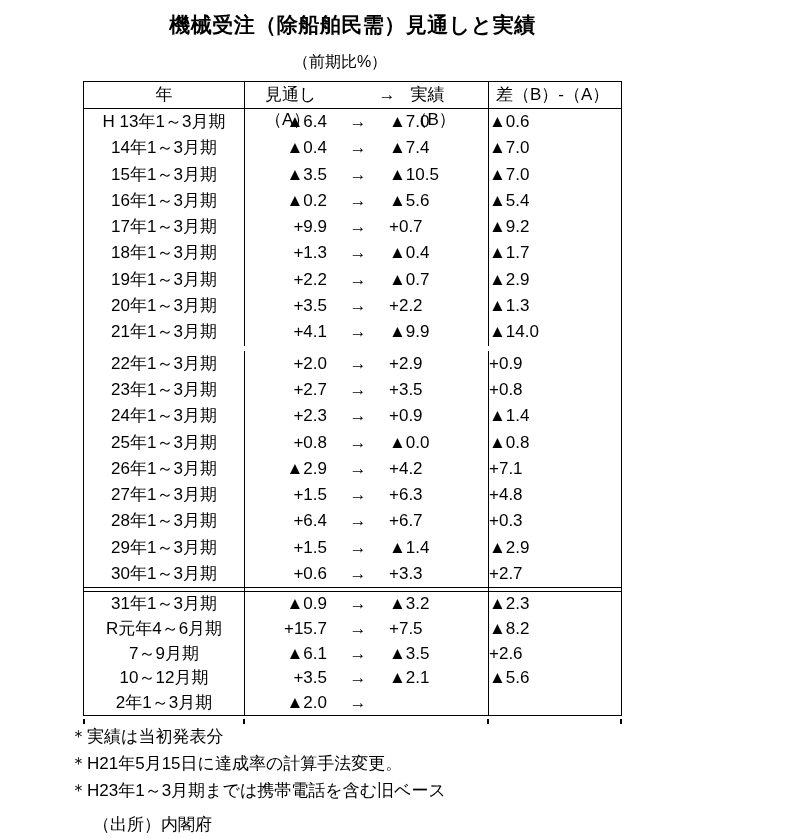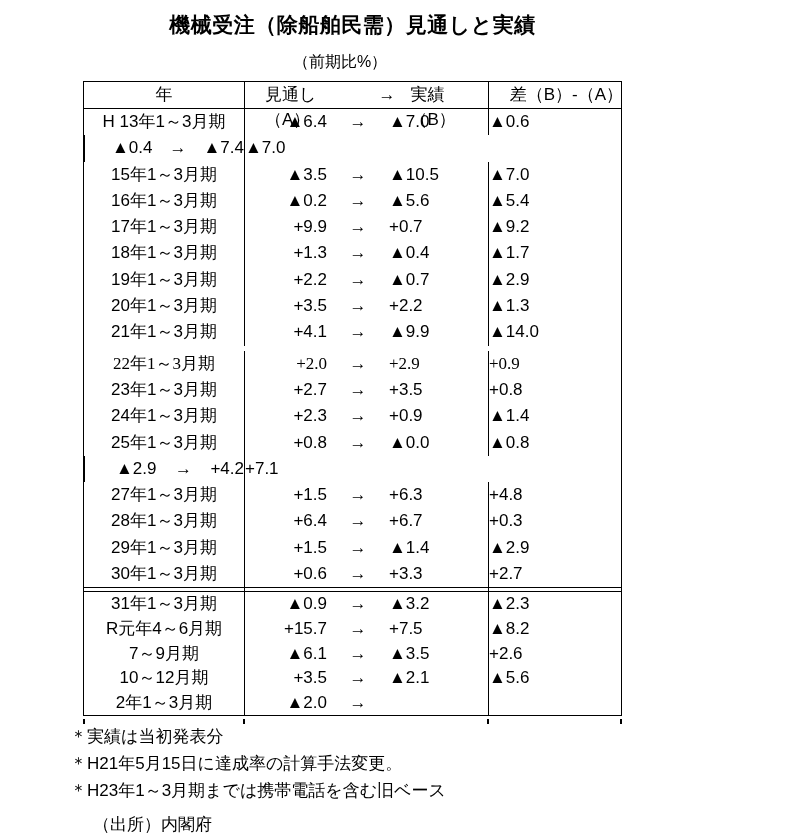--- a/index.html
+++ b/index.html
@@ -48,26 +48,26 @@
   .thead {
     height: 27px;
     line-height: 25px;
     border-bottom: 1.6px solid #000;
   }
   .c-year { text-align: center; }
   .c-mid { display: flex; border-left: 1.5px solid #000; }
   .c-diff { border-left: 1.5px solid #000; padding-right: 42px; }
   .h-mid { padding-left: 20px; }
   .h-arrow { margin: 0 15px 0 19px; }
-  .h-diff { text-align: right; padding-left: 0; padding-right: 0; }
+  .h-diff { text-align: left; padding-left: 7px; padding-right: 0; }
   .c-fc { width: 82px; text-align: right; }
   .c-ar { width: 62px; text-align: center; }
   .c-ac { flex: 1; text-align: left; }
   .r1 { height: 26.3px; line-height: 26.3px; }
-  .r1.gap-before { height: 31.3px; padding-top: 5px; font-family: Liberation Serif, serif; }
+  .r1.gap-before { height: 31.3px; padding-top: 5px; }
   .r2 { height: 24.6px; line-height: 24.6px; }
   .double-sep {
     height: 5px;
     border-top: 1.5px solid #000;
     border-bottom: 1.5px solid #000;
   }
   .double-sep > div { height: 100%; }
   .tail {
     position: absolute;
     width: 1.6px;
@@ -112,20 +112,21 @@
         <div class="trow r1">
     <div class="c-year">H 13年1～3月期</div>
     <div class="c-mid">
       <span class="c-fc">▲6.4</span>
       <span class="c-ar">→</span>
       <span class="c-ac">▲7.0</span>
     </div>
     <div class="c-diff">▲0.6</div>
   </div>
         <div class="trow r1">
+    <div class="c-year">14年1～3月期</div>
     <div class="c-mid">
       <span class="c-fc">▲0.4</span>
       <span class="c-ar">→</span>
       <span class="c-ac">▲7.4</span>
     </div>
     <div class="c-diff">▲7.0</div>
   </div>
         <div class="trow r1">
     <div class="c-year">15年1～3月期</div>
     <div class="c-mid">
@@ -219,20 +220,21 @@
         <div class="trow r1">
     <div class="c-year">25年1～3月期</div>
     <div class="c-mid">
       <span class="c-fc">+0.8</span>
       <span class="c-ar">→</span>
       <span class="c-ac">▲0.0</span>
     </div>
     <div class="c-diff">▲0.8</div>
   </div>
         <div class="trow r1">
+    <div class="c-year">26年1～3月期</div>
     <div class="c-mid">
       <span class="c-fc">▲2.9</span>
       <span class="c-ar">→</span>
       <span class="c-ac">+4.2</span>
     </div>
     <div class="c-diff">+7.1</div>
   </div>
         <div class="trow r1">
     <div class="c-year">27年1～3月期</div>
     <div class="c-mid">

